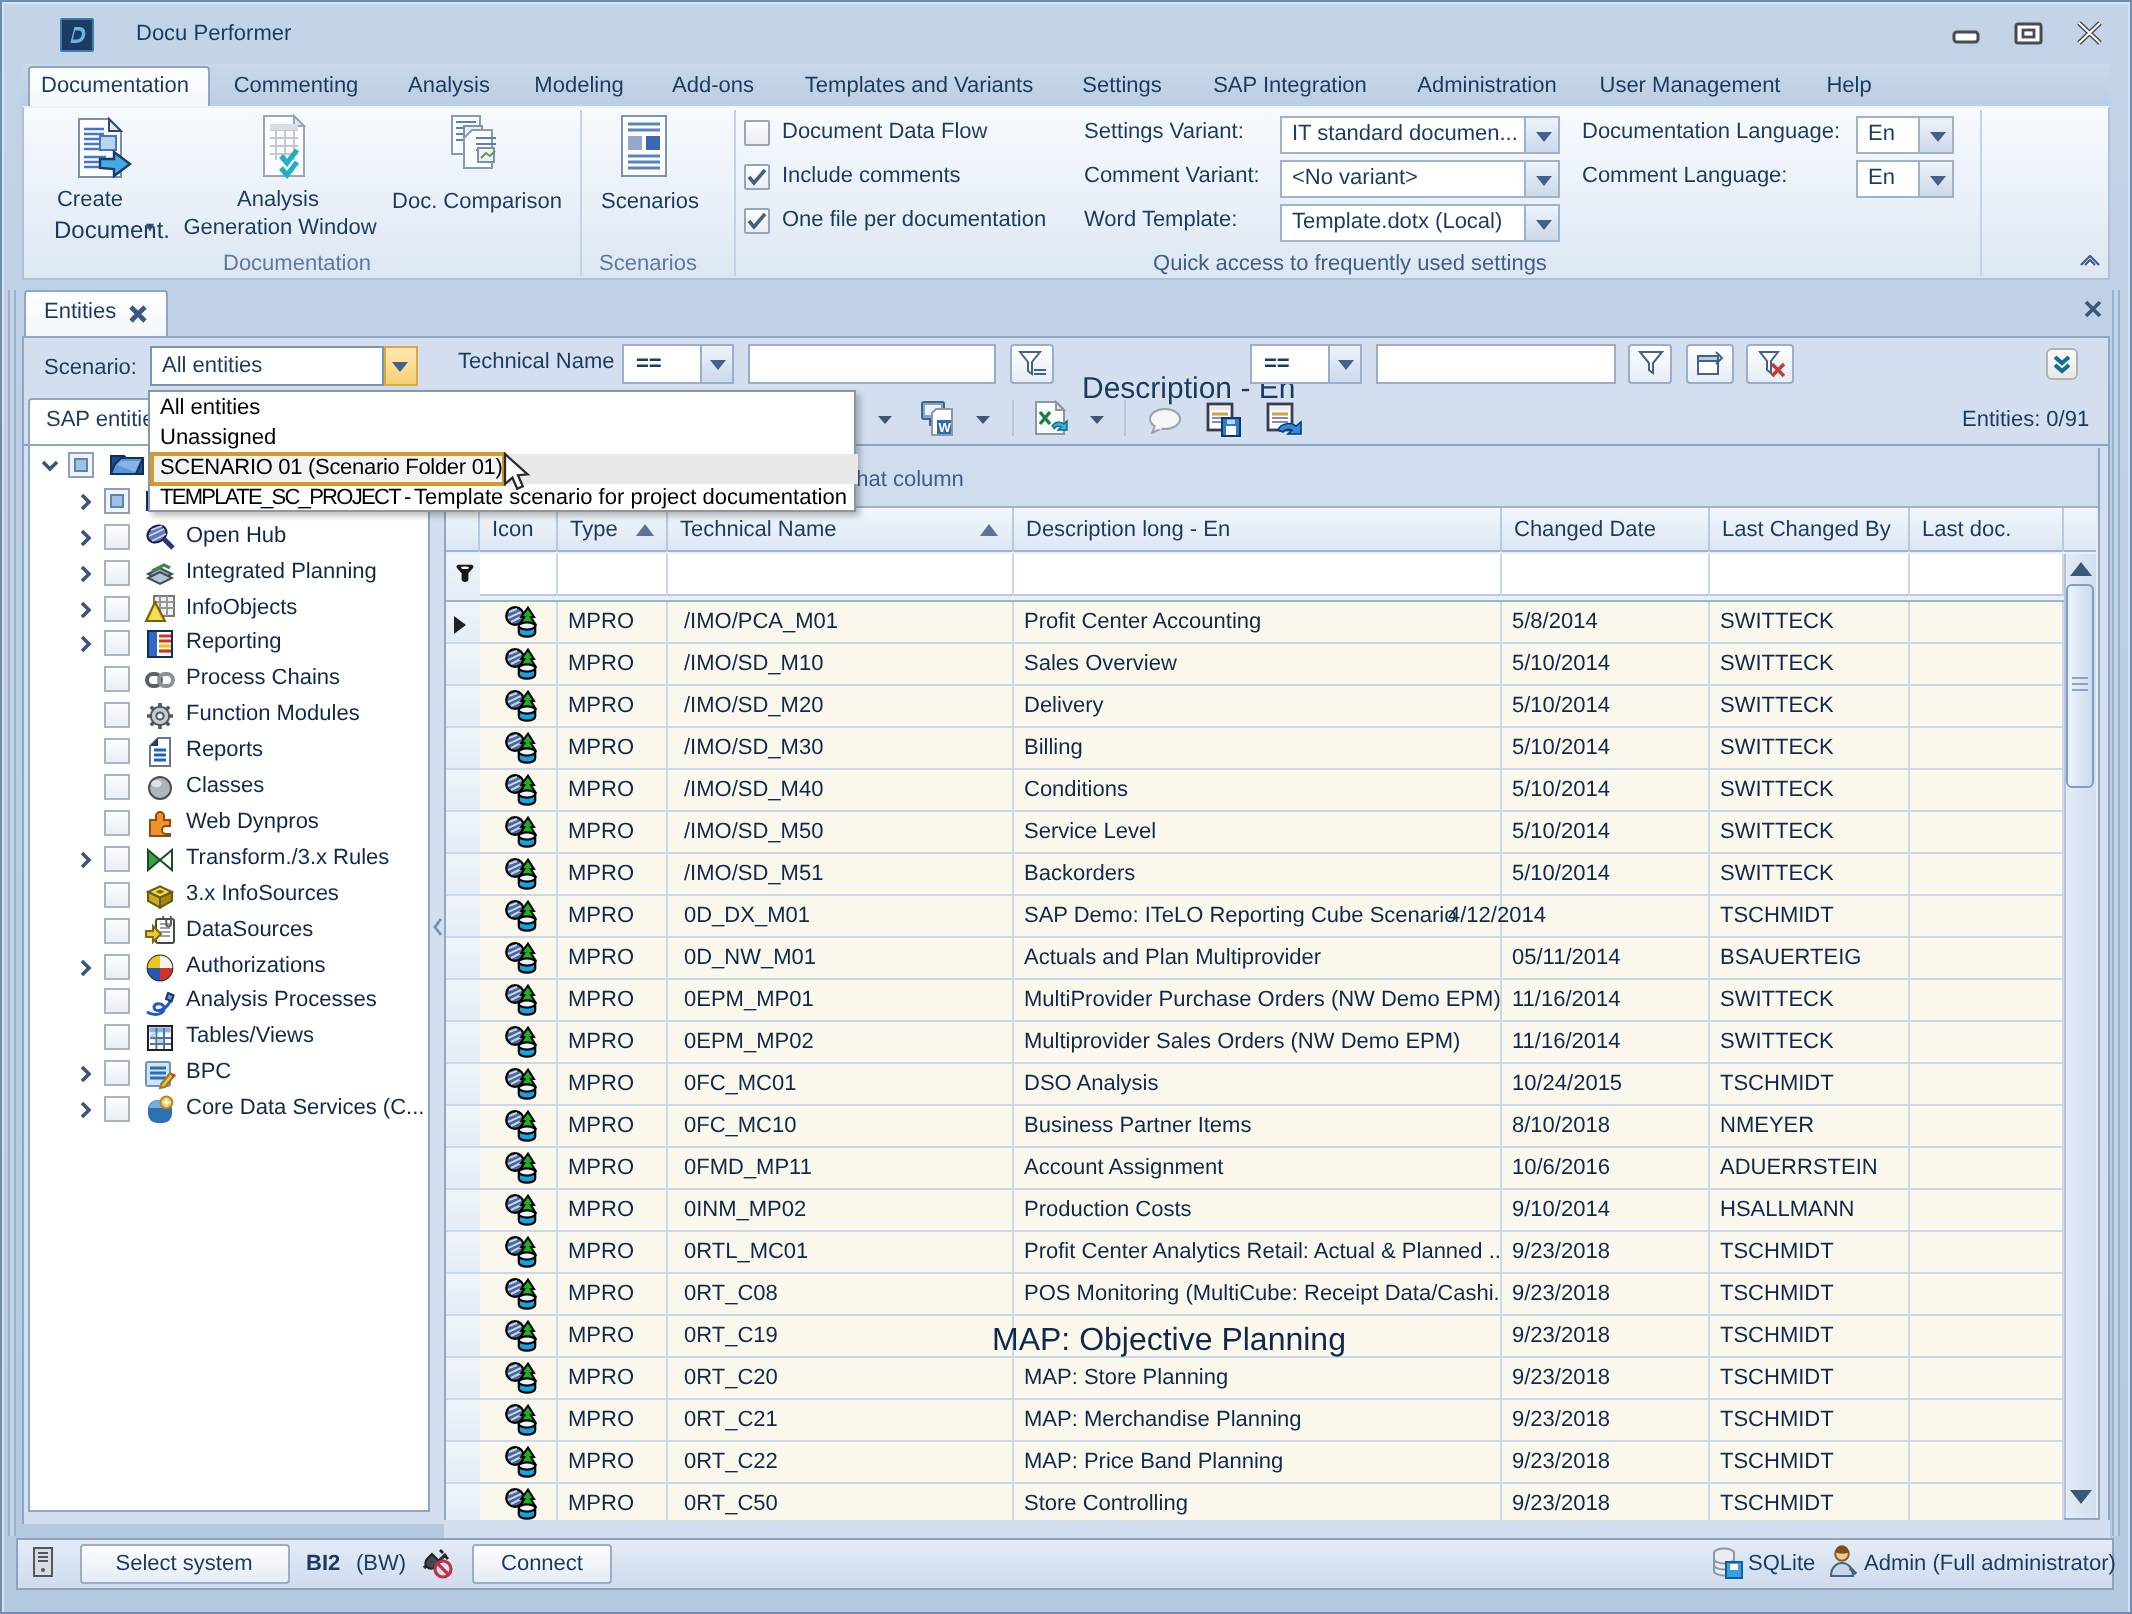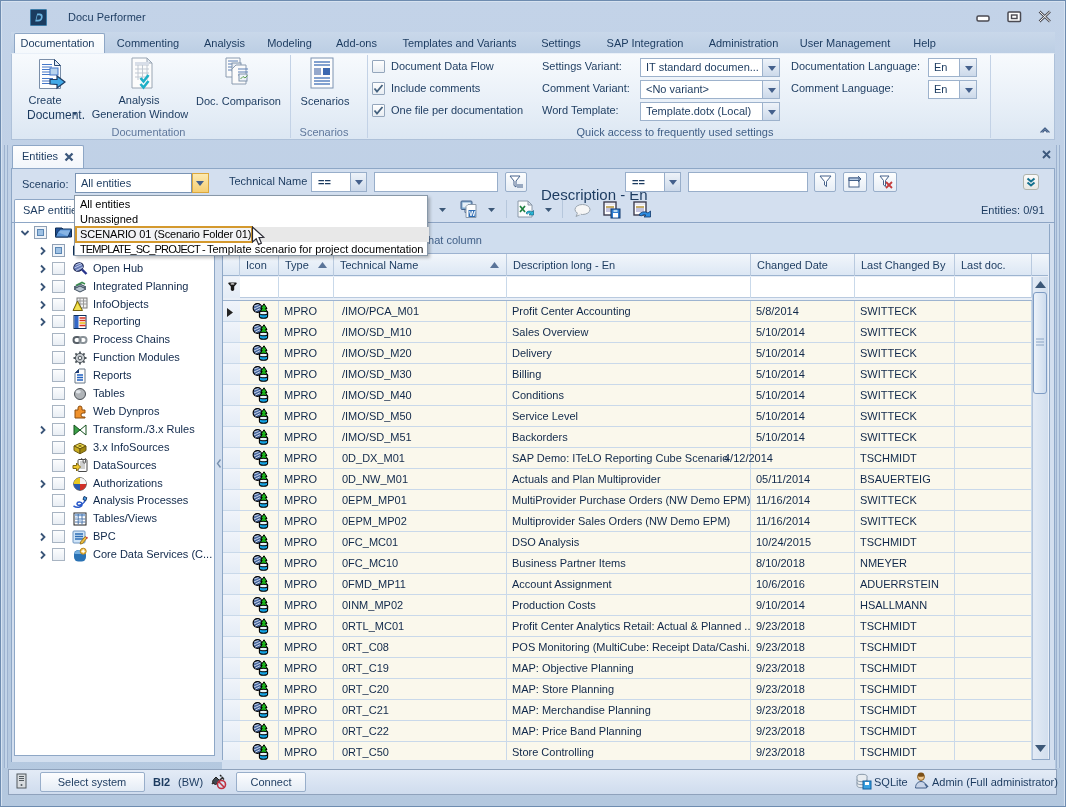--- a/index.html
+++ b/index.html
@@ -374,21 +374,21 @@
     </svg>
   </div>
 <div class="tx" style="left:93px;top:369.15px;font-size:11px;color:#10284a">Reports</div>
 <div class="ab" style="left:52px;top:387.05px;width:13px;height:13px;background:linear-gradient(#fcfdfe,#e9eef4);border:1px solid #a8b4c2"></div>
 <div class="ab" style="left:72px;top:386.05px">
     <svg width="16" height="16" viewBox="0 0 16 16">
       <circle cx="8" cy="8" r="5.5" fill="#b0b4b8" stroke="#484e54"></circle>
       <ellipse cx="6.2" cy="5.8" rx="2.6" ry="1.8" fill="#e4e8ec" opacity="0.9"></ellipse>
     </svg>
   </div>
-<div class="tx" style="left:93px;top:387.05px;font-size:11px;color:#10284a">Tables</div>
+<div class="tx" style="left:93px;top:387.05px;font-size:11px;color:#10284a">Classes</div>
 <div class="ab" style="left:52px;top:404.95px;width:13px;height:13px;background:linear-gradient(#fcfdfe,#e9eef4);border:1px solid #a8b4c2"></div>
 <div class="ab" style="left:72px;top:403.95px">
     <svg width="16" height="16" viewBox="0 0 16 16">
       <path d="M3 6 h3 v-2 a2 2 0 1 1 4 0 v2 h3 v3 h-2 a2 2 0 1 0 0 4 h2 v1 h-10 z" fill="#f0922c" stroke="#8c4c0c"></path>
     </svg>
   </div>
 <div class="tx" style="left:93px;top:404.95px;font-size:11px;color:#10284a">Web Dynpros</div>
 <svg class="ab" style="left:38px;top:424.84999999999997px" width="10" height="10" viewBox="0 0 10 10">
     <path d="M3 1.5 L6.5 5 L3 8.5" fill="none" stroke="#3a5578" stroke-width="1.8"></path>
   </svg>
@@ -946,21 +946,21 @@
     <svg width="17" height="16" viewBox="0 0 17 16">
 <circle cx="5.5" cy="5" r="4.4" fill="#46669c" stroke="#000" stroke-width="1.1"></circle>
 <path d="M2.5 3 l4 -1.5 M2 6 l6.5 -3 M3.5 8 l6 -3" stroke="#c8d4e8" stroke-width="1"></path>
 <path d="M12 0.8 l3 4.7 h-1.6 l2.4 3.8 h-8 l2.4 -3.8 H8.6 z" fill="#1ab41a" stroke="#000" stroke-width="1"></path>
 <path d="M7.4 10 v3.3 a4.1 2 0 0 0 8.2 0 V10 z" fill="#14a4e4" stroke="#000" stroke-width="1.1"></path>
 <ellipse cx="11.5" cy="10" rx="4.1" ry="1.8" fill="#e8f4fa" stroke="#000" stroke-width="1.1"></ellipse>
 </svg>
   </div>
 <div class="tx" style="left:284px;top:662px;font-size:11px;color:#10284a">MPRO</div>
 <div class="tx" style="left:342px;top:662px;font-size:11px;color:#10284a">0RT_C19</div>
-<div class="tx" style="left:512px;top:662px;font-size:11px;color:#10284a;width:238px;overflow:hidden">MAP: Objective Planning</div>
+<div class="tx" style="left:496px;top:662px;font-size:16px;color:#10284a;width:238px;overflow:hidden">MAP: Objective Planning</div>
 <div class="tx" style="left:756px;top:662px;font-size:11px;color:#10284a">9/23/2018</div>
 <div class="tx" style="left:860px;top:662px;font-size:11px;color:#10284a">TSCHMIDT</div>
 <div class="ab" style="left:223px;top:679px;width:809px;height:21px;background:#faf8ec;border-bottom:1px solid #c9d9ea"></div>
 <div class="ab" style="left:223px;top:679px;width:17px;height:21px;border-right:1px solid #c9d9ea"></div>
 <div class="ab" style="left:240px;top:679px;width:39px;height:21px;border-right:1px solid #c9d9ea"></div>
 <div class="ab" style="left:279px;top:679px;width:55px;height:21px;border-right:1px solid #c9d9ea"></div>
 <div class="ab" style="left:334px;top:679px;width:173px;height:21px;border-right:1px solid #c9d9ea"></div>
 <div class="ab" style="left:507px;top:679px;width:244px;height:21px;border-right:1px solid #c9d9ea"></div>
 <div class="ab" style="left:751px;top:679px;width:104px;height:21px;border-right:1px solid #c9d9ea"></div>
 <div class="ab" style="left:855px;top:679px;width:100px;height:21px;border-right:1px solid #c9d9ea"></div>

